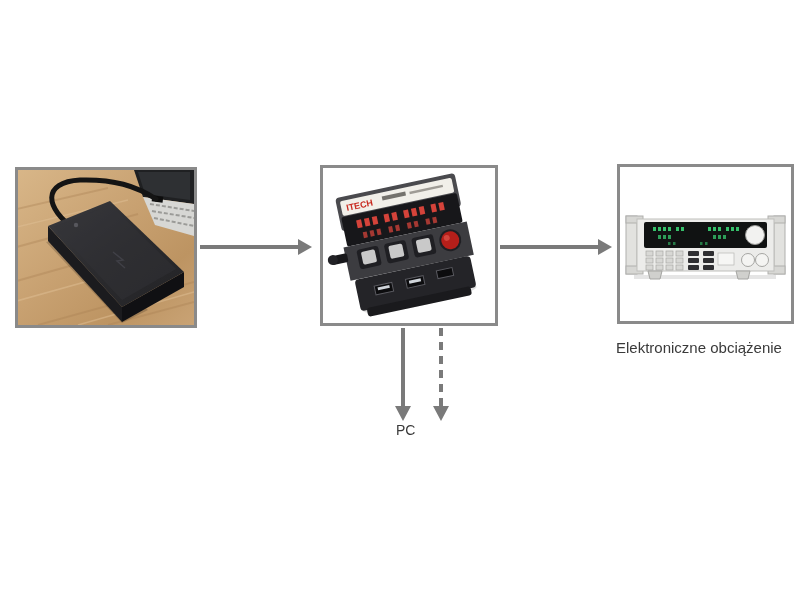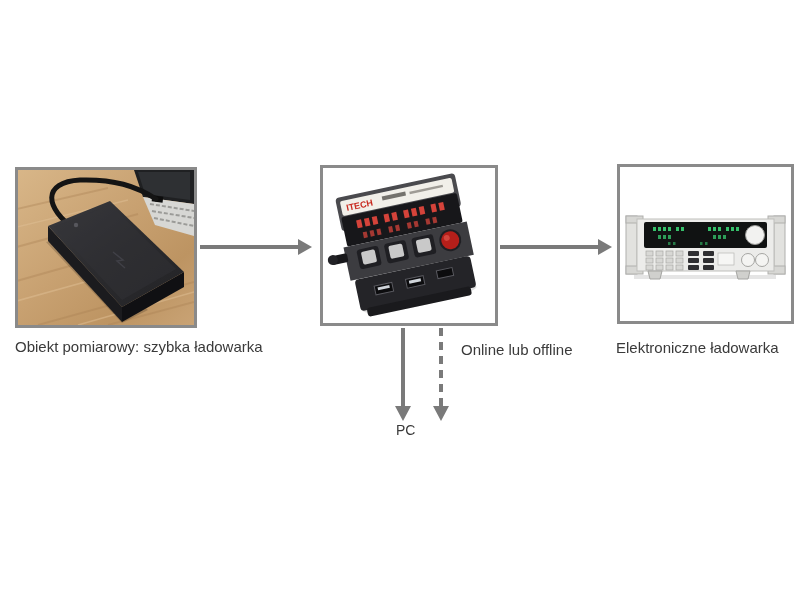--- a/index.html
+++ b/index.html
@@ -269,23 +269,21 @@
         <circle cx="142" cy="93" r="6.5" fill="#f4f4f2" stroke="#a5a5a2" stroke-width="1"></circle>
       </g>
 
       <g fill="#d0d0cd" stroke="#a5a5a2" stroke-width="1">
         <polygon points="28,104 42,104 40,112 30,112"></polygon>
         <polygon points="116,104 130,104 128,112 118,112"></polygon>
       </g>
     </svg>
   </div>
 
-  <div class="diagram-label" id="charger-label">Obiekt pomiarowy: szybka ładowarka</div>
 
   <div class="diagram-label" id="load-label">
-    <div>Elektroniczne ładowarka</div>
-  </div>
-
-  <div class="diagram-label" id="online-label">Online lub offline</div>
+    <div>Elektroniczne obciążenie</div>
+  </div>
+
 
   <div class="diagram-label" id="pc-label">PC</div>
 
 </div>
 
 </body></html>

